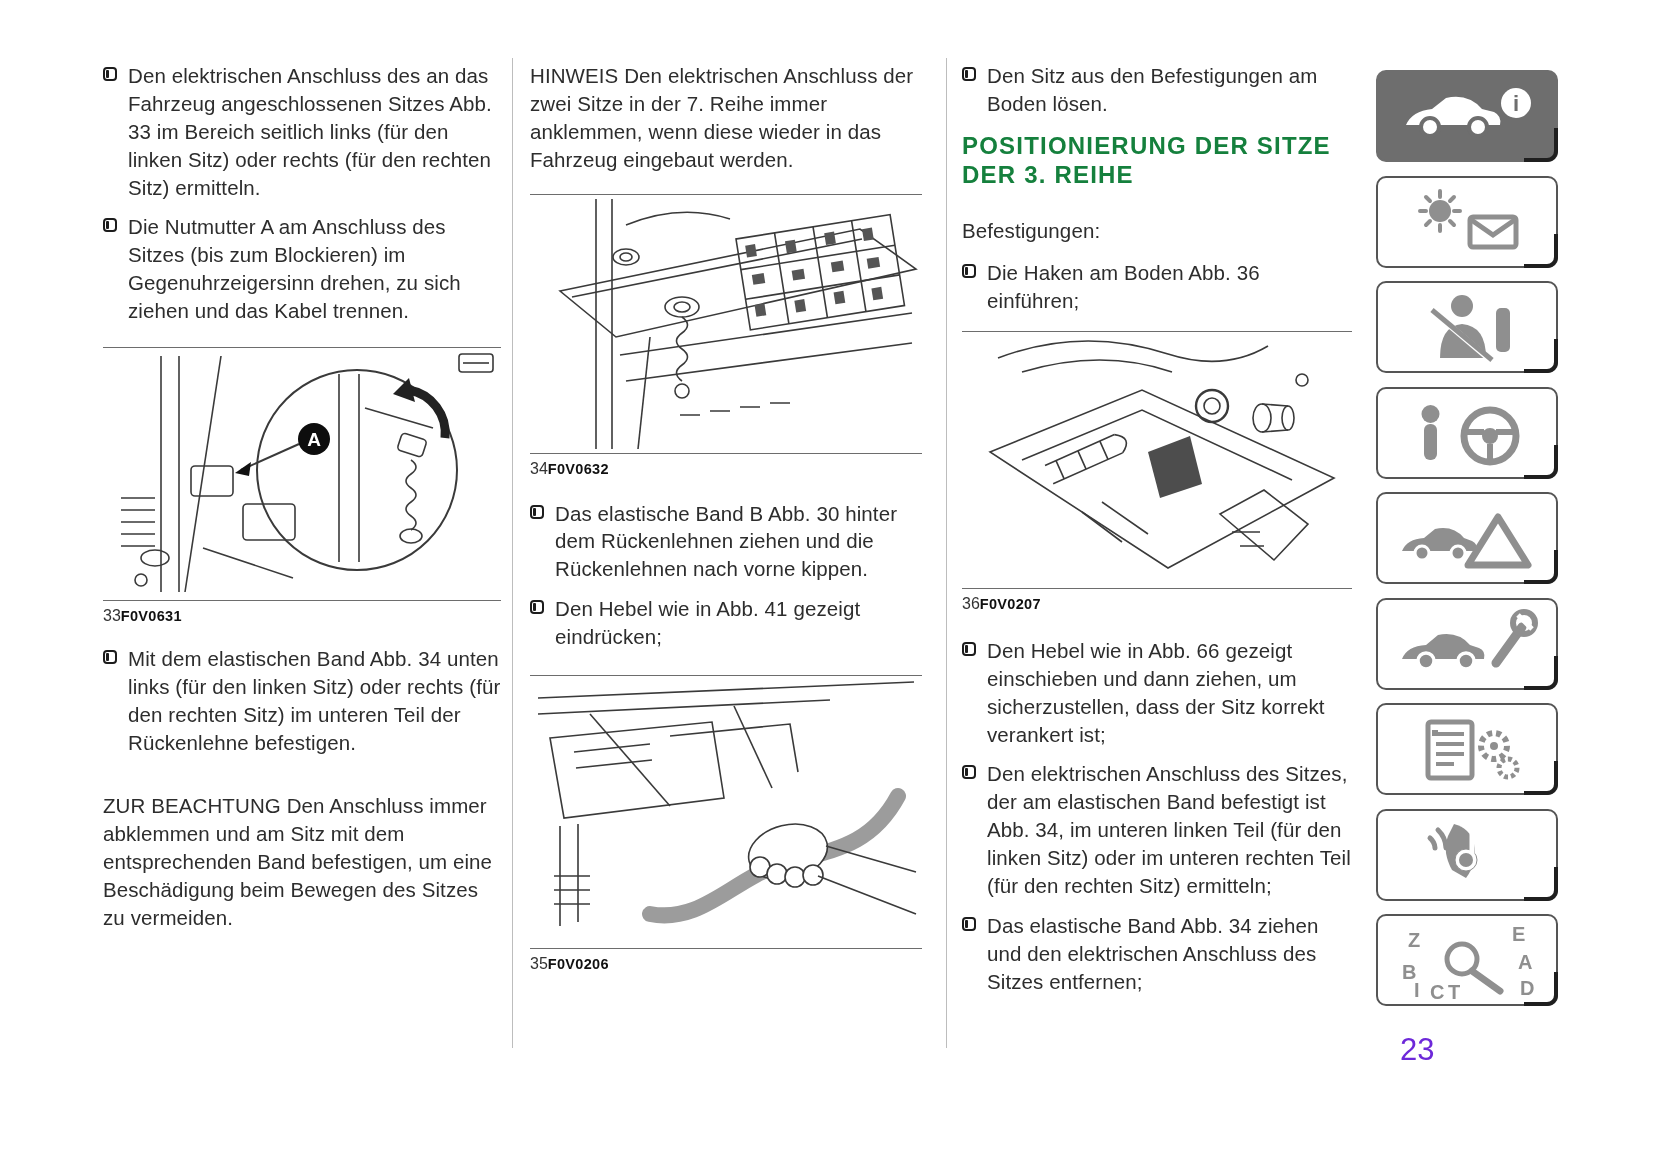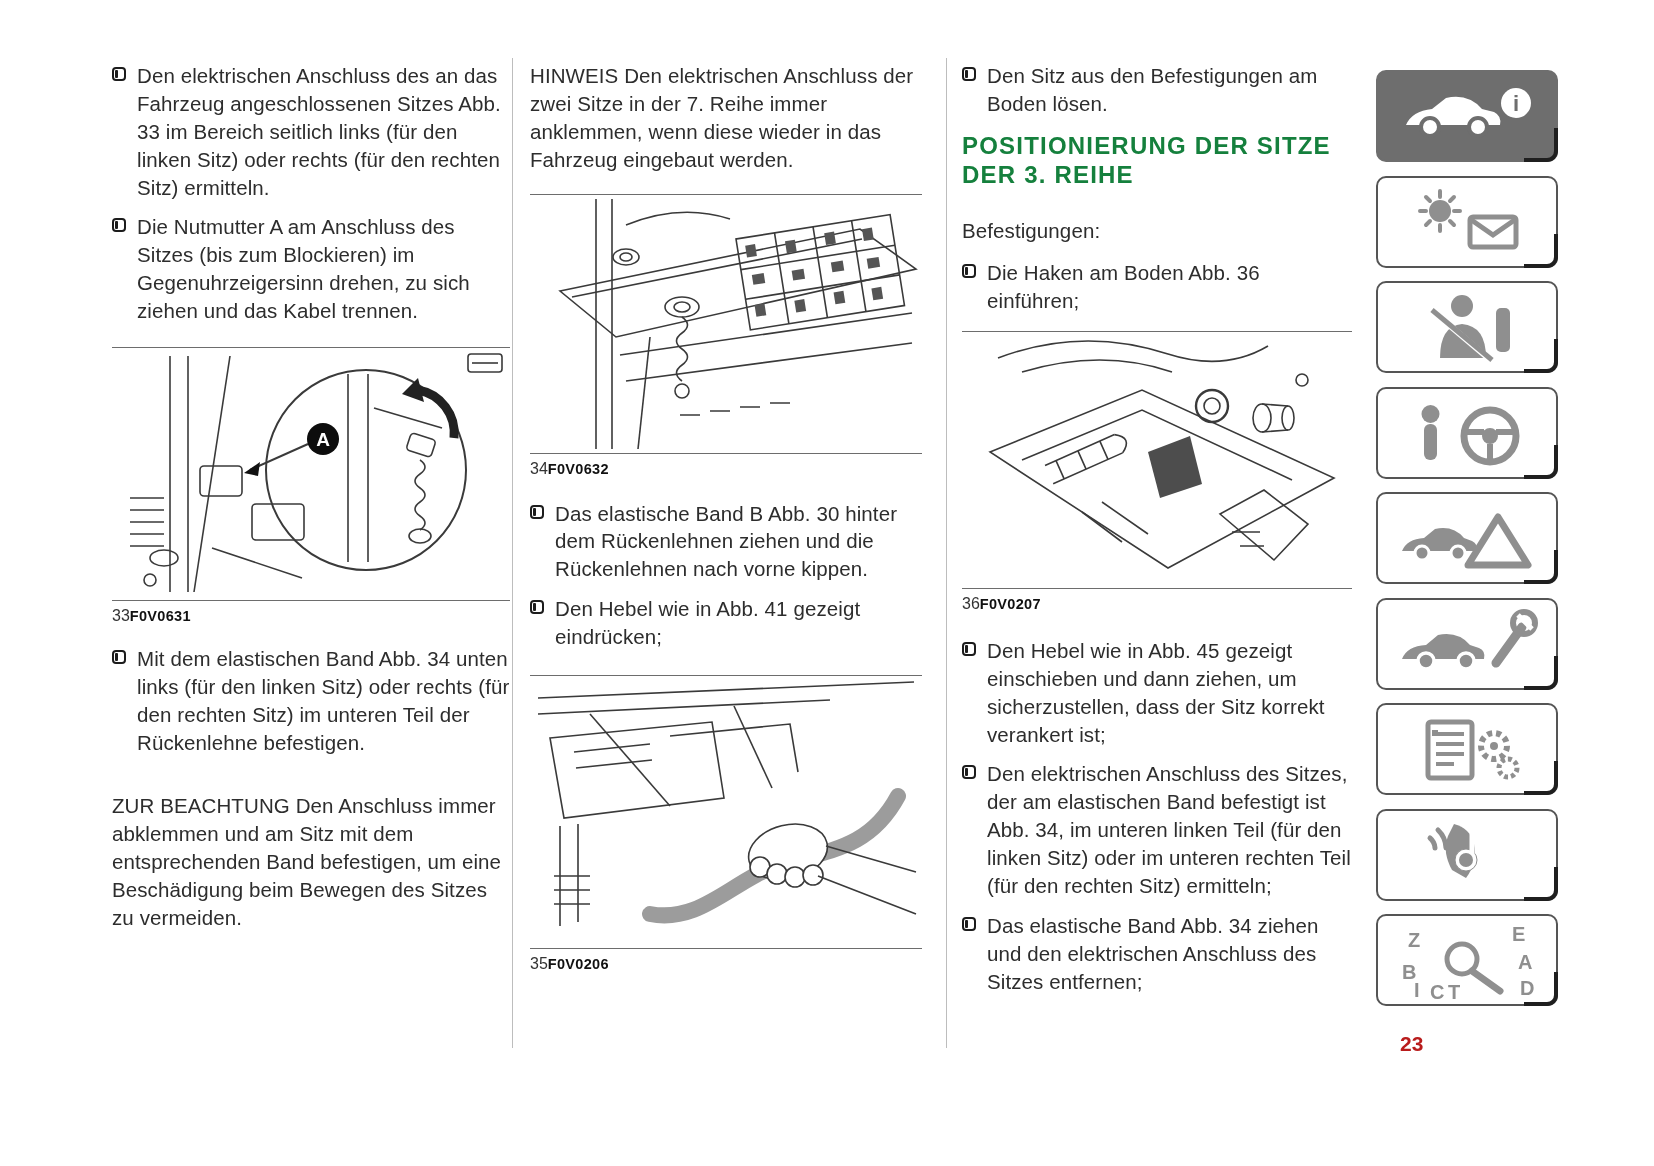--- a/index.html
+++ b/index.html
@@ -8,21 +8,21 @@
   .page {
     position: relative; width: 1654px; height: 1166px;
     background: #ffffff; overflow: hidden; margin: 0 auto;
     color: #2d2d2d;
   }
   .vsep { position:absolute; top:58px; width:1px; height:990px; background:#bdbdbd; }
   .vsep.s1 { left:512px; }
   .vsep.s2 { left:946px; }
 
   .col { position:absolute; top:62px; }
-  .col1 { left:112px; width:398px; }
+  .col1 { left:103px; width:398px; }
   .col2 { left:530px; width:392px; }
   .col3 { left:962px; width:390px; }
 
   .para, .bullet-text {
     font-size: 20.5px; line-height: 1.36; color:#2d2d2d;
     letter-spacing: 0.1px;
   }
   .para { margin-bottom: 14px; }
   .bullet { display:flex; gap:11px; margin-bottom: 12px; }
   .bullet-icon {
@@ -55,21 +55,21 @@
     cursor:pointer;
   }
   .side-tab::after {
     content:""; position:absolute; right:-2px; bottom:-2px; width:30px; height:30px;
     border-right:4.5px solid #1f1f1f; border-bottom:4.5px solid #1f1f1f;
     border-bottom-right-radius:11px;
   }
   .side-tab.active { background:#6e6e6e; border-color:#6e6e6e; }
   .page-num {
     position:absolute; left:1400px; top:1032px;
-    font-size:21px; font-weight:bold; color:#b91c1c;
+    font-size:31px; font-weight:normal; color:#6d28d9;
   }
   text { font-family:"Liberation Sans", sans-serif; }
 </style>
 </head>
 <body>
 
 <div class="page">
 
   <div class="vsep s1"></div>
   <div class="vsep s2"></div>
@@ -253,21 +253,21 @@
         </svg>
       </div>
       <div class="fig-caption">
         <span class="fig-num">36</span>
         <span class="fig-code">F0V0207</span>
       </div>
     </div>
 
     <div class="bullet" style="margin-top:24px;">
       <span class="bullet-icon"></span>
-      <span class="bullet-text">Den Hebel wie in Abb. 45 gezeigt einschieben und dann ziehen, um sicherzustellen, dass der Sitz korrekt verankert ist;</span>
+      <span class="bullet-text">Den Hebel wie in Abb. 66 gezeigt einschieben und dann ziehen, um sicherzustellen, dass der Sitz korrekt verankert ist;</span>
     </div>
 
     <div class="bullet">
       <span class="bullet-icon"></span>
       <span class="bullet-text">Den elektrischen Anschluss des Sitzes, der am elastischen Band befestigt ist Abb. 34, im unteren linken Teil (für den linken Sitz) oder im unteren rechten Teil (für den rechten Sitz) ermitteln;</span>
     </div>
 
     <div class="bullet">
       <span class="bullet-icon"></span>
       <span class="bullet-text">Das elastische Band Abb. 34 ziehen und den elektrischen Anschluss des Sitzes entfernen;</span>

